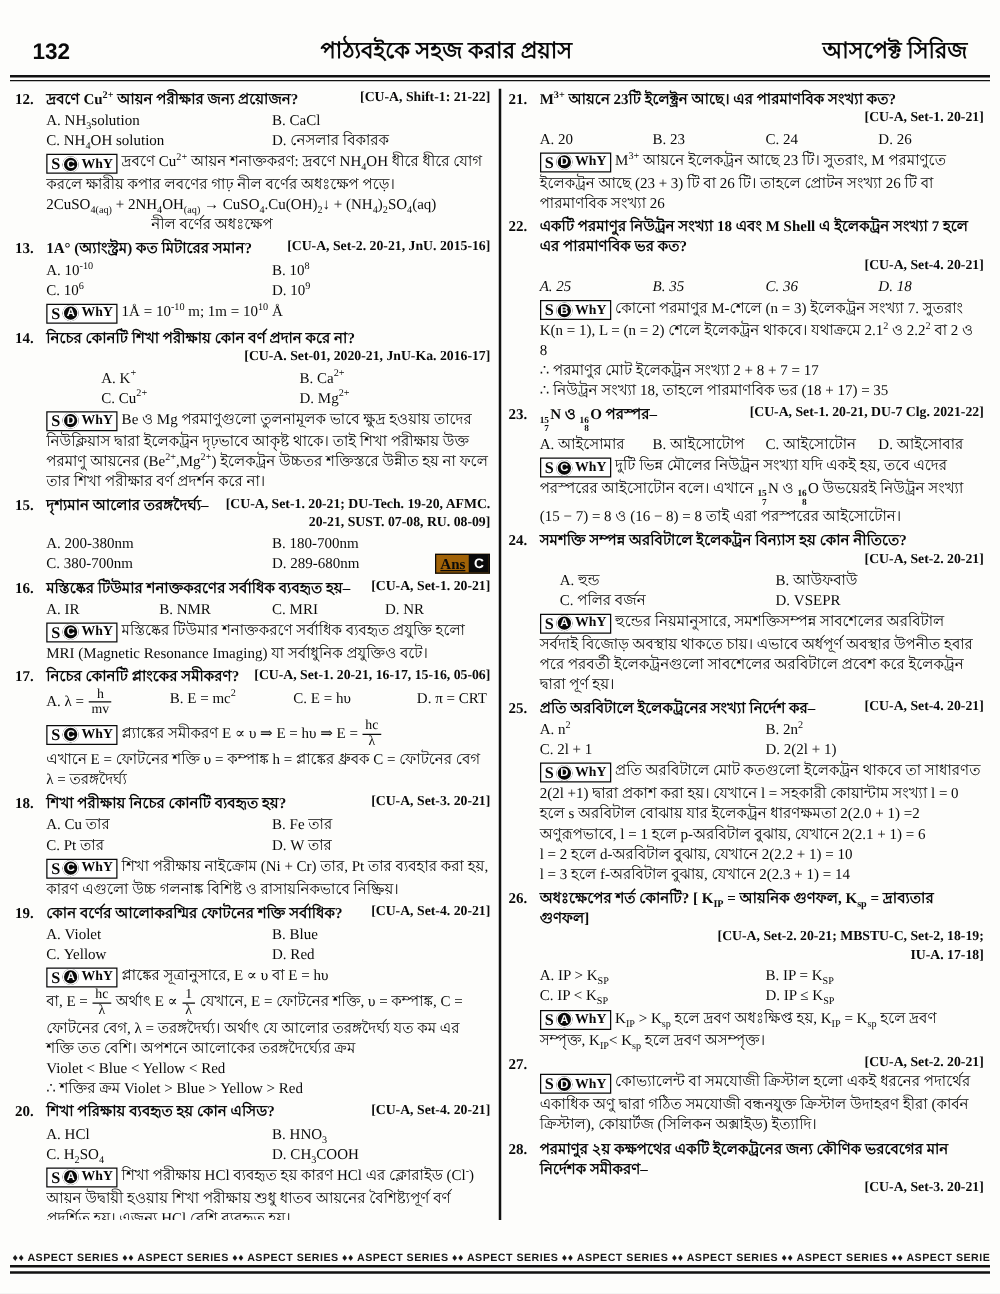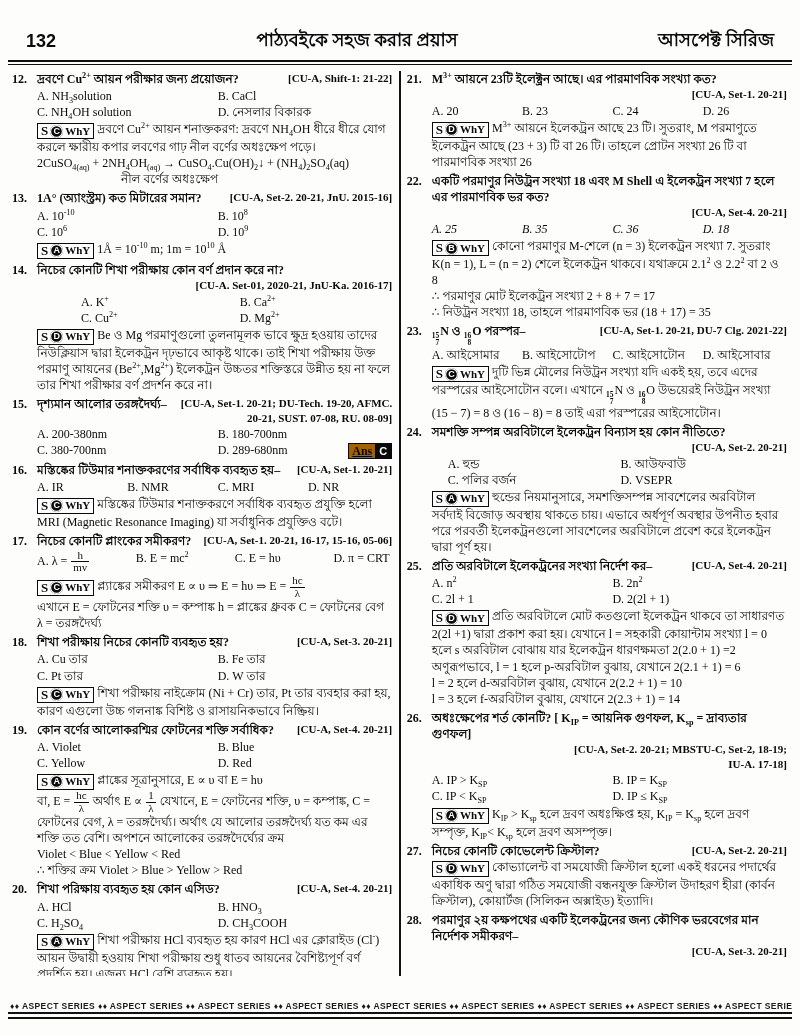--- a/index.html
+++ b/index.html
@@ -363,21 +363,20 @@
           </div>
           <div class="q-sol"><span class="swhy">
               <span class="swhy-s">S</span>
               <span class="swhy-circ">A</span>
               <span class="swhy-why">WhY</span>
             </span><span class="sol-text">K<sub>IP</sub> &gt; K<sub>sp</sub> হলে দ্রবণ অধঃক্ষিপ্ত হয়, K<sub>IP</sub> = K<sub>sp</sub> হলে দ্রবণ সম্পৃক্ত, K<sub>IP</sub>&lt; K<sub>sp</sub> হলে দ্রবণ অসম্পৃক্ত।</span></div>
         </article>
         <article class="question">
           <div class="q-head">
             <span class="q-num">27.</span>
-            <span class="q-text">নিচের কোনটি কোভেলেন্ট ক্রিস্টাল?</span>
             <span class="q-ref">[CU-A, Set-2. 20-21]</span>
           </div>
           <div class="q-sol"><span class="swhy">
               <span class="swhy-s">S</span>
               <span class="swhy-circ">D</span>
               <span class="swhy-why">WhY</span>
             </span><span class="sol-text">কোভ্যালেন্ট বা সমযোজী ক্রিস্টাল হলো একই ধরনের পদার্থের একাধিক অণু দ্বারা গঠিত সমযোজী বন্ধনযুক্ত ক্রিস্টাল উদাহরণ হীরা (কার্বন ক্রিস্টাল), কোয়ার্টজ (সিলিকন অক্সাইড) ইত্যাদি।</span></div>
         </article>
         <article class="question">
           <div class="q-head">

